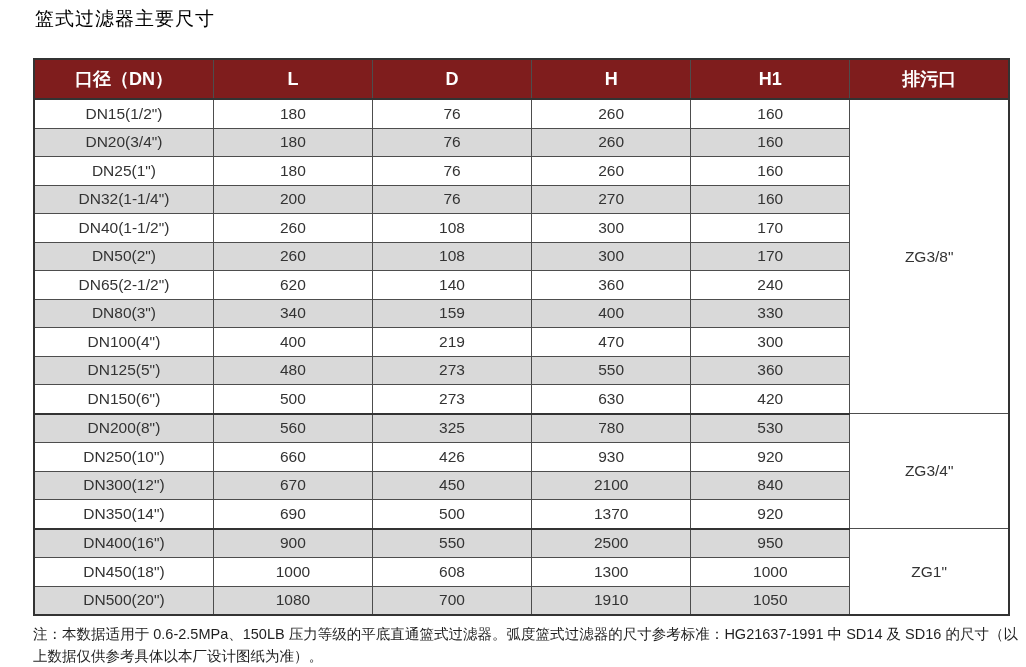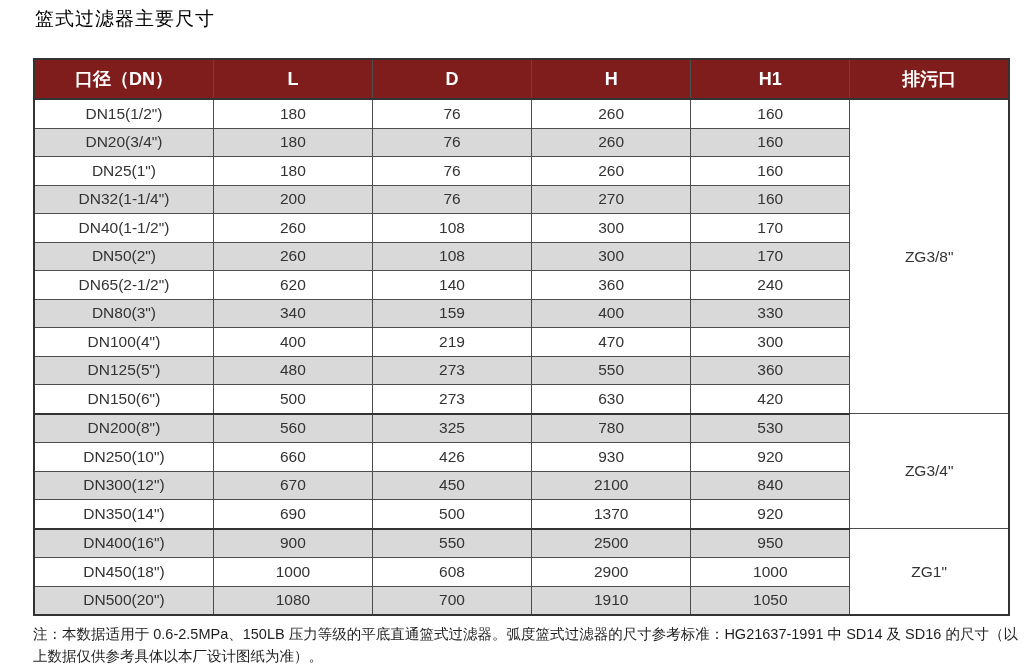--- a/index.html
+++ b/index.html
@@ -214,21 +214,21 @@
           <td>900</td>
           <td>550</td>
           <td>2500</td>
           <td>950</td>
           <td rowspan="3" class="drain-cell">ZG1"</td>
         </tr>
         <tr>
           <td>DN450(18")</td>
           <td>1000</td>
           <td>608</td>
-          <td>2900</td>
+          <td>1300</td>
           <td>1000</td>
         </tr>
         <tr class="alt group-end">
           <td>DN500(20")</td>
           <td>1080</td>
           <td>700</td>
           <td>1910</td>
           <td>1050</td>
         </tr>
       </tbody>

